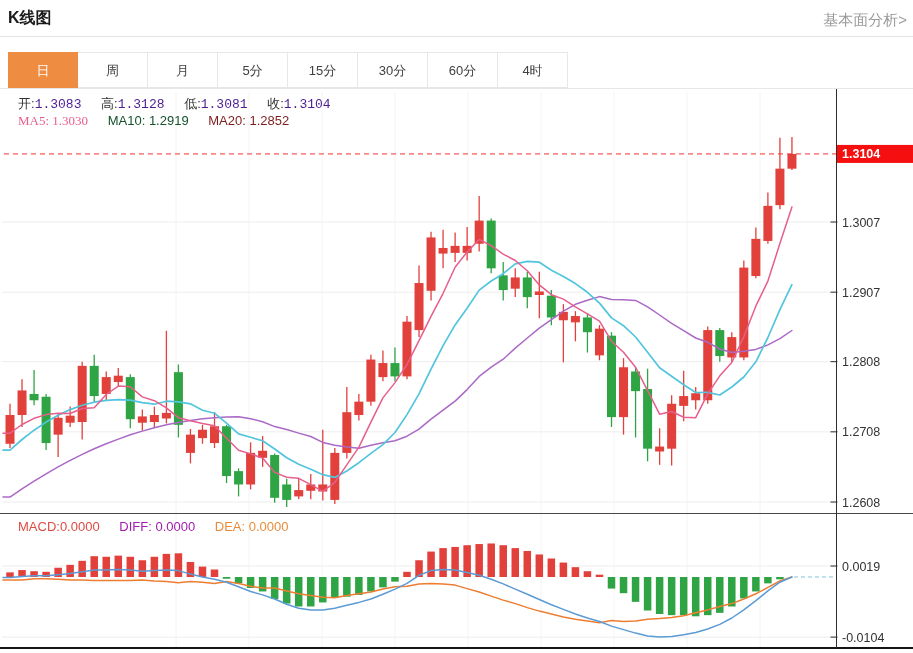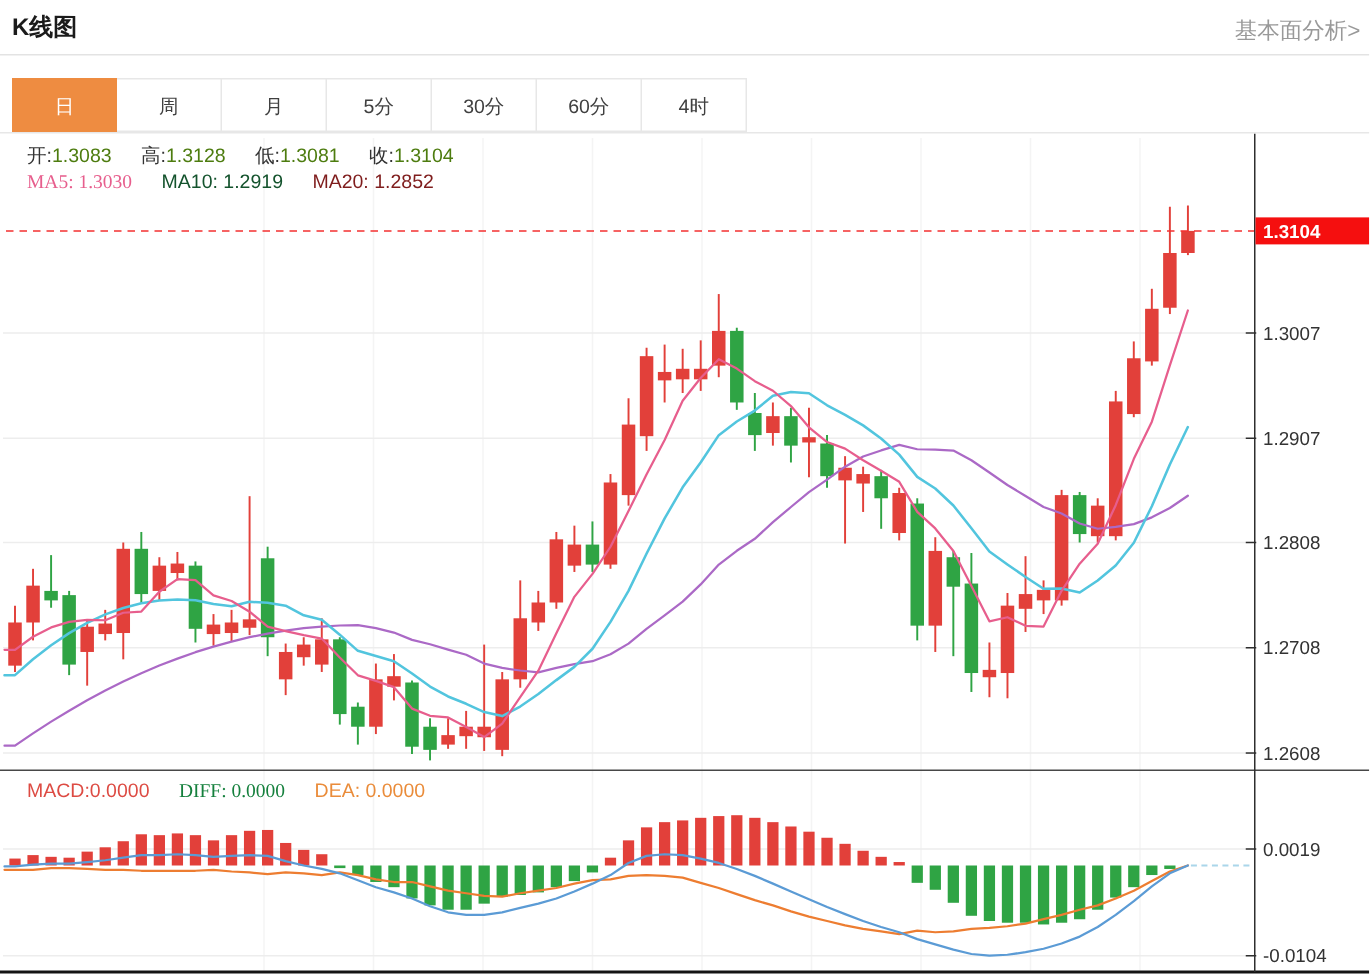--- a/index.html
+++ b/index.html
@@ -14,41 +14,42 @@
        background:#fff;border:1px solid #e7e7e7;border-left:none;box-sizing:border-box;cursor:pointer;}
   .tab:first-child{border-left:1px solid #e7e7e7;}
   .tab.selected{background:#ee8c41;border-color:#ee8c41;color:#fff;}
   #chart-svg{position:absolute;top:89px;left:0;}
   .legend{position:absolute;left:18px;font-size:13px;white-space:nowrap;pointer-events:none;}
   .legend .grp{margin-right:16px;}
   .legend-ohlc{top:95px;}
   .legend-ma{top:113px;}
   .legend-macd{top:519px;}
   .lab{color:#333;}
-  .red{color:#4d7c0f;}
+  .red{color:#4c1d95;font-family:Liberation Mono, monospace;}
   .c-ma5{color:#e75e8d;font-family:Liberation Serif, serif;}
   .c-ma10{color:#14532d;}
   .c-ma20{color:#7f1d1d;}
   .c-macd{color:#dd4b43;}
-  .c-diff{color:#15803d;font-family:Liberation Serif, serif;}
+  .c-diff{color:#a21caf;}
   .c-dea{color:#ea8c3a;}
 </style>
 </head>
 <body>
 
 <div id="app">
   <div class="page-title">K线图</div>
   <a class="header-link">基本面分析&gt;</a>
   <div class="header-divider"></div>
 
   <div class="tabs">
       <div class="tab selected">日</div>
       <div class="tab">周</div>
       <div class="tab">月</div>
       <div class="tab">5分</div>
+      <div class="tab">15分</div>
       <div class="tab">30分</div>
       <div class="tab">60分</div>
       <div class="tab">4时</div>
     </div>
 
   <svg id="chart-svg" width="913" height="564" viewBox="0 89 913 564">
       <g>
         <line x1="176" y1="92" x2="176" y2="647" stroke="#f4f4f4" stroke-width="1"></line>
         <line x1="249" y1="92" x2="249" y2="647" stroke="#f4f4f4" stroke-width="1"></line>
         <line x1="322" y1="92" x2="322" y2="647" stroke="#f4f4f4" stroke-width="1"></line>

